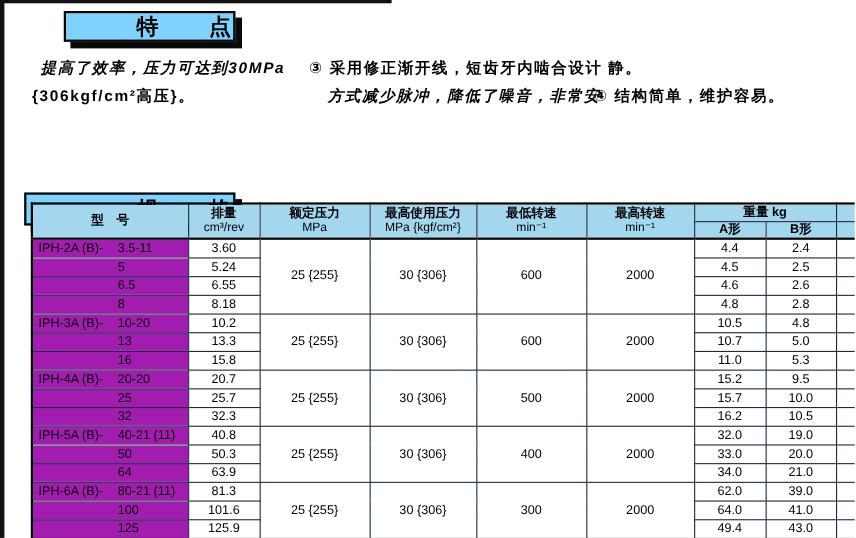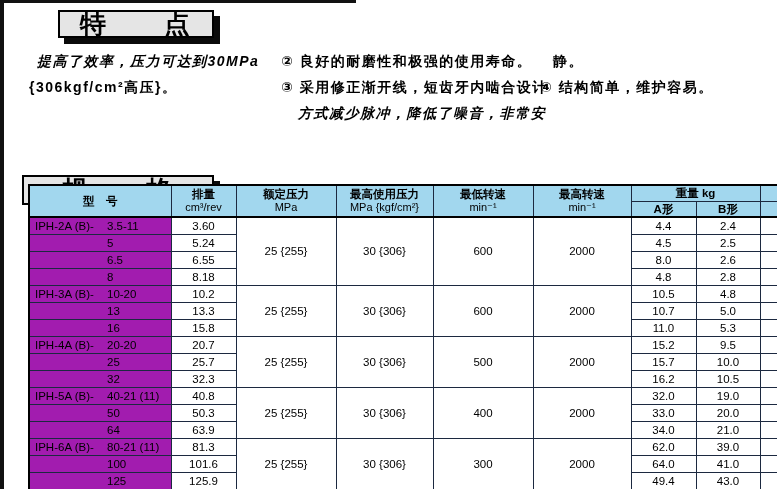--- a/index.html
+++ b/index.html
@@ -4,24 +4,24 @@
 <style>
   html,body{margin:0;padding:0;background:#ffffff;}
   #page{position:relative;width:778px;height:489px;background:#ffffff;overflow:hidden;
         font-family:"Liberation Sans","DejaVu Sans",sans-serif;color:#000;}
 
   
   #edge-left{position:absolute;left:0;top:0;width:4px;height:489px;background:#111;}
   #edge-top{position:absolute;left:0;top:0;width:356px;height:3px;background:#111;}
 
   
-  .title-box{position:absolute;background:#e5e5e5;border:2px solid #000;
+  .title-box{position:absolute;background:#7dd3fc;border:2px solid #000;
              box-shadow:6px 6px 0 0 #0a0a0a;text-align:center;
-             font-size:26px;font-weight:bold;letter-spacing:2px;
-             display:flex;align-items:center;justify-content:center;}
+             font-size:20px;font-weight:bold;letter-spacing:2px;
+             display:flex;align-items:center;justify-content:flex-end;}
   #features-box{left:58px;top:10px;width:152px;height:24px;}
   #specs-box{left:22px;top:146px;width:188px;height:26px;margin-top:29px;}
 
   
   .feat-col{position:absolute;top:48px;font-size:14px;font-weight:bold;
             letter-spacing:1.5px;line-height:26px;white-space:nowrap;}
   #feat-col1{left:20px;}
   #feat-col2{left:281px;}
   #feat-col3{left:540px;}
   .feat-line.indent1{padding-left:17px;font-style:italic;}
@@ -55,21 +55,20 @@
   <div id="features-box" class="title-box">
     <span>特　　点</span>
   </div>
 
   <div id="feat-col1" class="feat-col">
     <div class="feat-line indent1">提高了效率，压力可达到30MPa</div>
     <div class="feat-line indent2">{306kgf/cm²高压}。</div>
   </div>
 
   <div id="feat-col2" class="feat-col">
-    <div class="feat-line">② 良好的耐磨性和极强的使用寿命。</div>
     <div class="feat-line">③ 采用修正渐开线，短齿牙内啮合设计</div>
     <div class="feat-line indent1">方式减少脉冲，降低了噪音，非常安</div>
   </div>
 
   <div id="feat-col3" class="feat-col">
     <div class="feat-line indent3">静。</div>
     <div class="feat-line">④ 结构简单，维护容易。</div>
   </div>
 
   <div id="specs-box" class="title-box">
@@ -143,21 +142,21 @@
         <tr>
           <td class="model-cell"><span class="model-prefix"></span><span class="model-size">5</span></td>
           <td>5.24</td>
           <td>4.5</td>
           <td>2.5</td>
           <td class="cut-cell"></td>
         </tr>
         <tr>
           <td class="model-cell"><span class="model-prefix"></span><span class="model-size">6.5</span></td>
           <td>6.55</td>
-          <td>8.0</td>
+          <td>4.6</td>
           <td>2.6</td>
           <td class="cut-cell"></td>
         </tr>
         <tr>
           <td class="model-cell"><span class="model-prefix"></span><span class="model-size">8</span></td>
           <td>8.18</td>
           <td>4.8</td>
           <td>2.8</td>
           <td class="cut-cell"></td>
         </tr>

